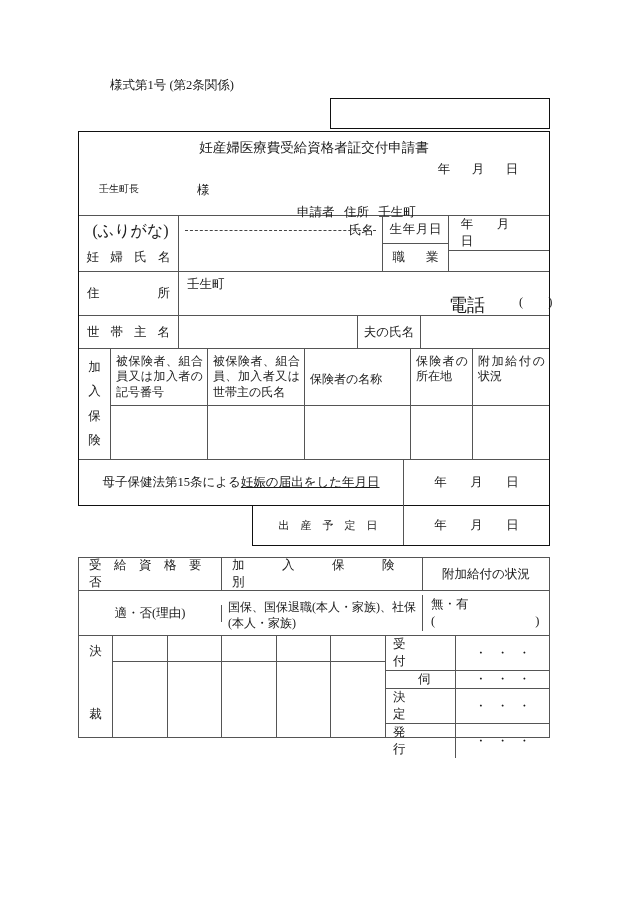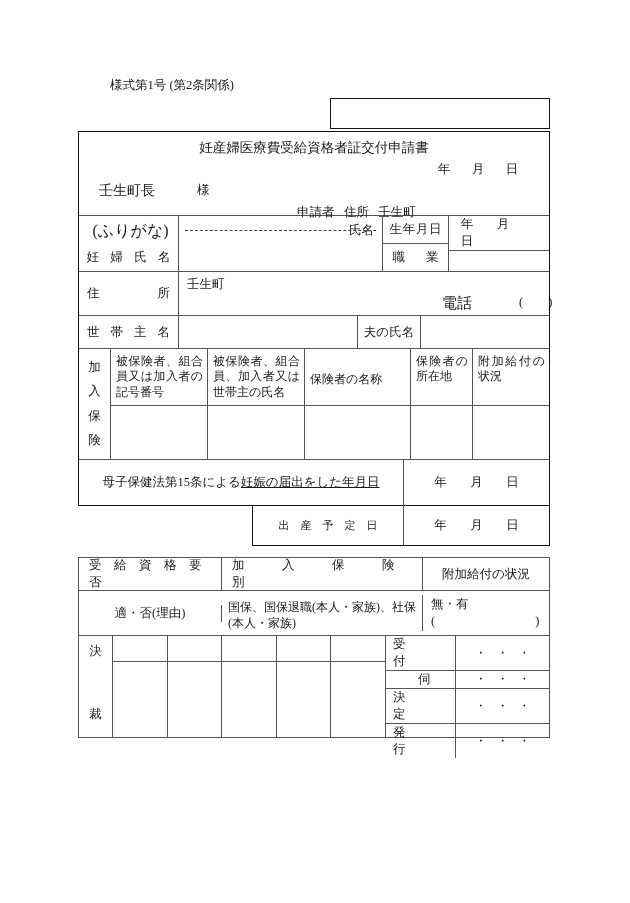--- a/index.html
+++ b/index.html
@@ -82,21 +82,21 @@
     width: 100%;
   }
   #title-date {
     right: 20px; top: 31px;
     font-size: 12.5px;
     letter-spacing: 0;
   }
   #title-date span { display: inline-block; width: 34px; text-align: center; }
   #addressee {
     left: 20px; top: 52px;
-    font-size: 14px;
+    font-size: 10px;
   }
   #addressee-suffix {
     left: 118px; top: 52px;
     font-size: 12.5px;
   }
   #applicant-line1 {
     left: 218px; top: 74px;
     font-size: 12.5px;
   }
   #applicant-line2 {
@@ -153,21 +153,21 @@
     align-items: center;
     box-sizing: border-box;
     font-size: 12.5px;
   }
 
   
   #row-address { top: 140px; height: 44px; }
   #address-label-cell { width: 100px; }
   #address-value-cell { flex: 1; position: relative; }
   #address-town { position: absolute; left: 8px; top: 6px; font-size: 12.5px; }
-  #tel-label { position: absolute; left: 263px; top: 24px; font-size: 15px; }
+  #tel-label { position: absolute; left: 270px; top: 24px; font-size: 18px; }
   #tel-value { position: absolute; left: 340px; top: 24px; font-size: 12.5px; }
 
   
   #row-household { top: 184px; height: 33px; }
   #household-label-cell { width: 100px; }
   #household-value-cell { width: 179px; }
   #husband-label-cell   { width: 63px; justify-content: center; }
   #husband-value-cell   { flex: 1; }
 
   

